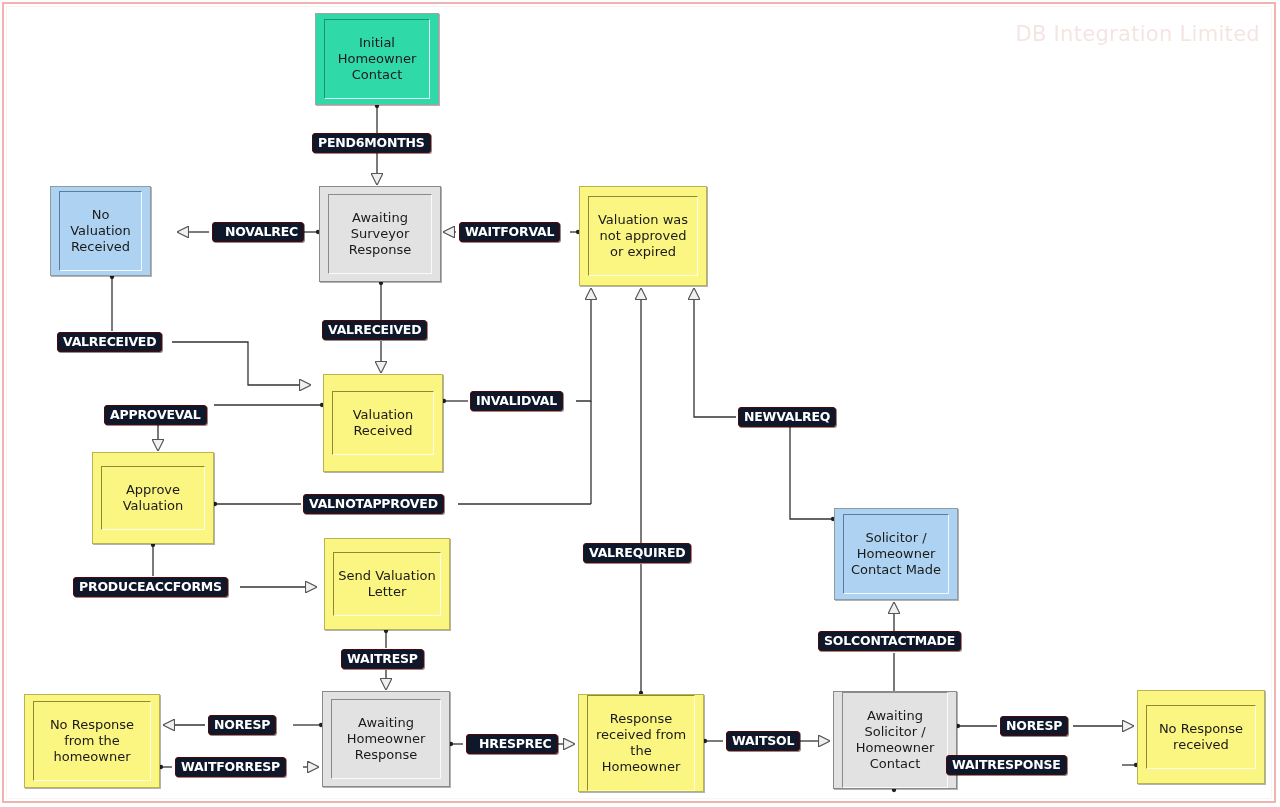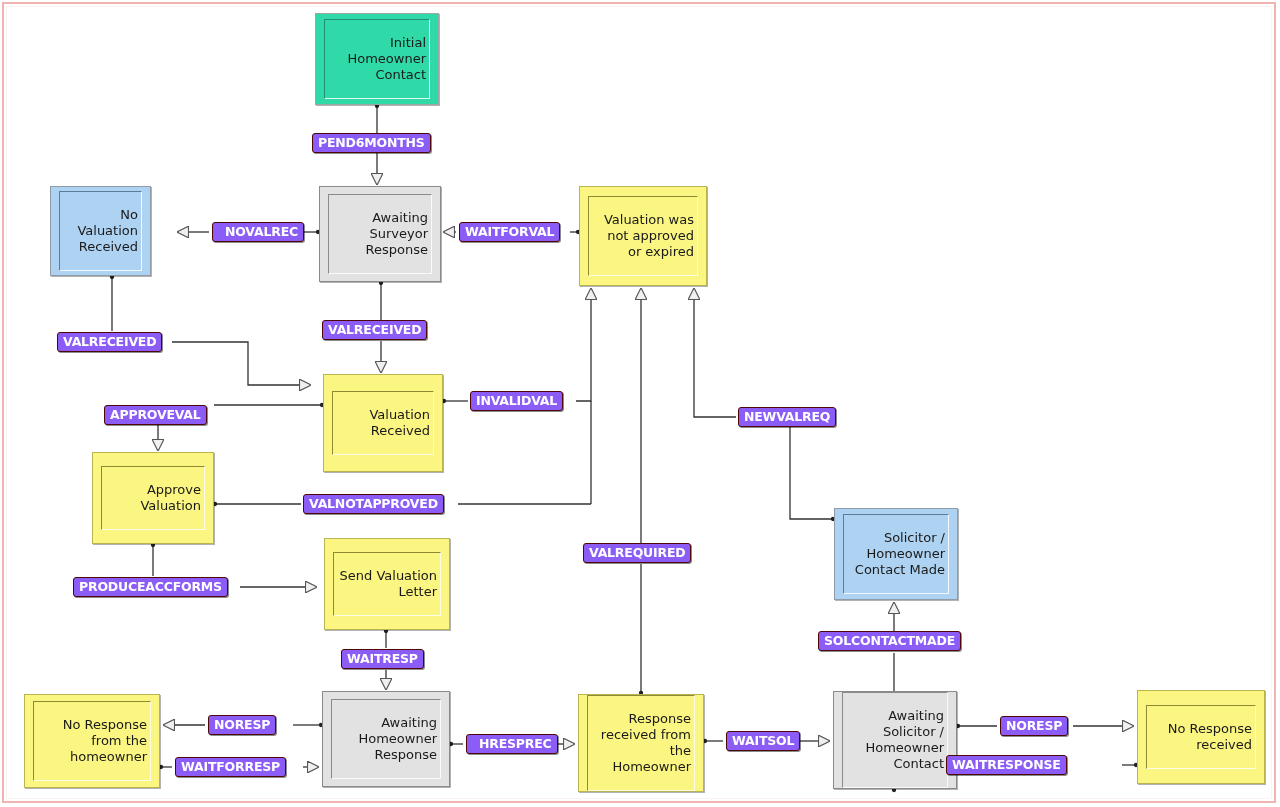--- a/index.html
+++ b/index.html
@@ -73,39 +73,39 @@
     justify-content: center;
   }
   .node .inner {
     box-sizing: border-box;
     width: calc(100% - 16px);
     border-top: 1px solid rgba(0,0,0,0.45);
     border-left: 1px solid rgba(0,0,0,0.45);
     border-right: 1px solid rgba(255,255,255,0.85);
     border-bottom: 1px solid rgba(255,255,255,0.85);
     padding: 15px 3px;
-    text-align: right;
+    text-align: center;
     font-size: 13px;
     line-height: 16px;
     color: #1a1a1a;
   }
   .node.green { background: #2fd9a8; border-color: #9aa7a4; }
   .node.green .inner { border-top-color:#1f8f72; border-left-color:#1f8f72; }
   .node.blue  { background: #aed3f2; border-color: #8f9ba6; }
   .node.blue  .inner { border-top-color:#5d7c99; border-left-color:#5d7c99; }
   .node.grey  { background: #e2e2e2; border-color: #8a8a8a; }
   .node.grey  .inner { border-top-color:#8a8a8a; border-left-color:#8a8a8a; }
   .node.yellow{ background: #fbf581; border-color: #b9b44f; }
   .node.yellow .inner { border-top-color:#8d8a33; border-left-color:#8d8a33; }
 
   
   .edge-label {
     position: absolute;
     box-sizing: border-box;
-    background: #8b5cf6;
+    background: #0f172a;
     border: 1px solid #4d0707;
     border-radius: 3px;
     color: #ffffff;
     font-weight: bold;
     font-size: 12.5px;
     line-height: 14px;
     padding: 2px 5px 2px 5px;
     white-space: nowrap;
     box-shadow: 1px 1px 0 rgba(0,0,0,0.45);
     font-family: "DejaVu Sans", "Liberation Sans", sans-serif;
@@ -246,16 +246,17 @@
       <div class="edge-label" style="left: 341px; top: 649px;">WAITRESP</div>
       <div class="edge-label" style="left: 818px; top: 631px;">SOLCONTACTMADE</div>
       <div class="edge-label" style="left: 208px; top: 715px;">NORESP</div>
       <div class="edge-label" style="left: 175px; top: 757px;">WAITFORRESP</div>
       <div class="edge-label" style="left: 466px; top: 734px; padding-left: 12px;">HRESPREC</div>
       <div class="edge-label" style="left: 726px; top: 731px;">WAITSOL</div>
       <div class="edge-label" style="left: 1000px; top: 716px;">NORESP</div>
       <div class="edge-label" style="left: 946px; top: 755px;">WAITRESPONSE</div>
     </div>
 
+  <div class="watermark">DB Integration Limited</div>
 
   <div class="page-frame"></div>
   <div class="page-frame-inner"></div>
 </div>
 
 </body></html>

